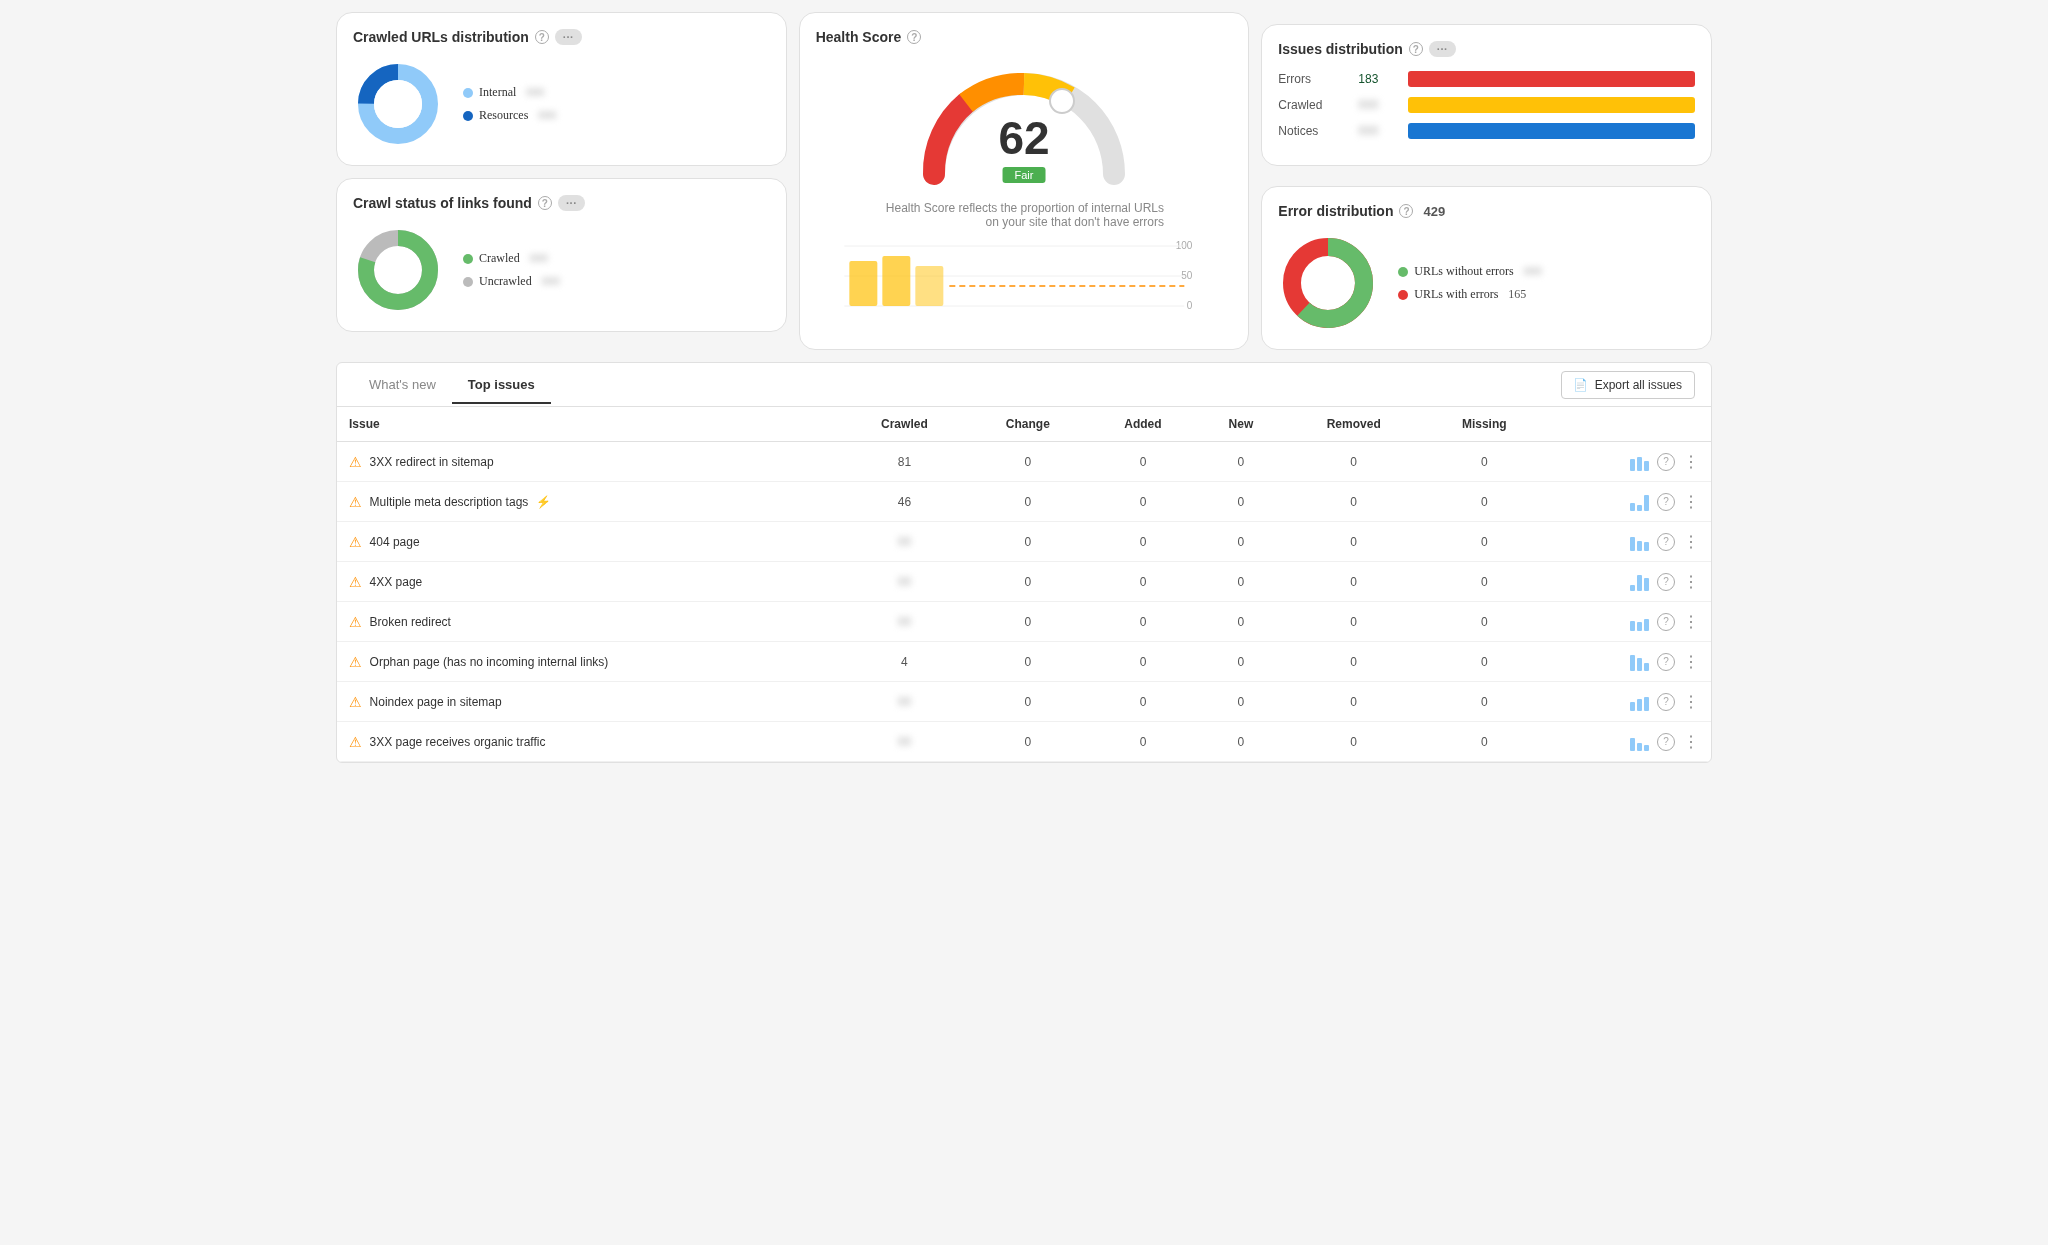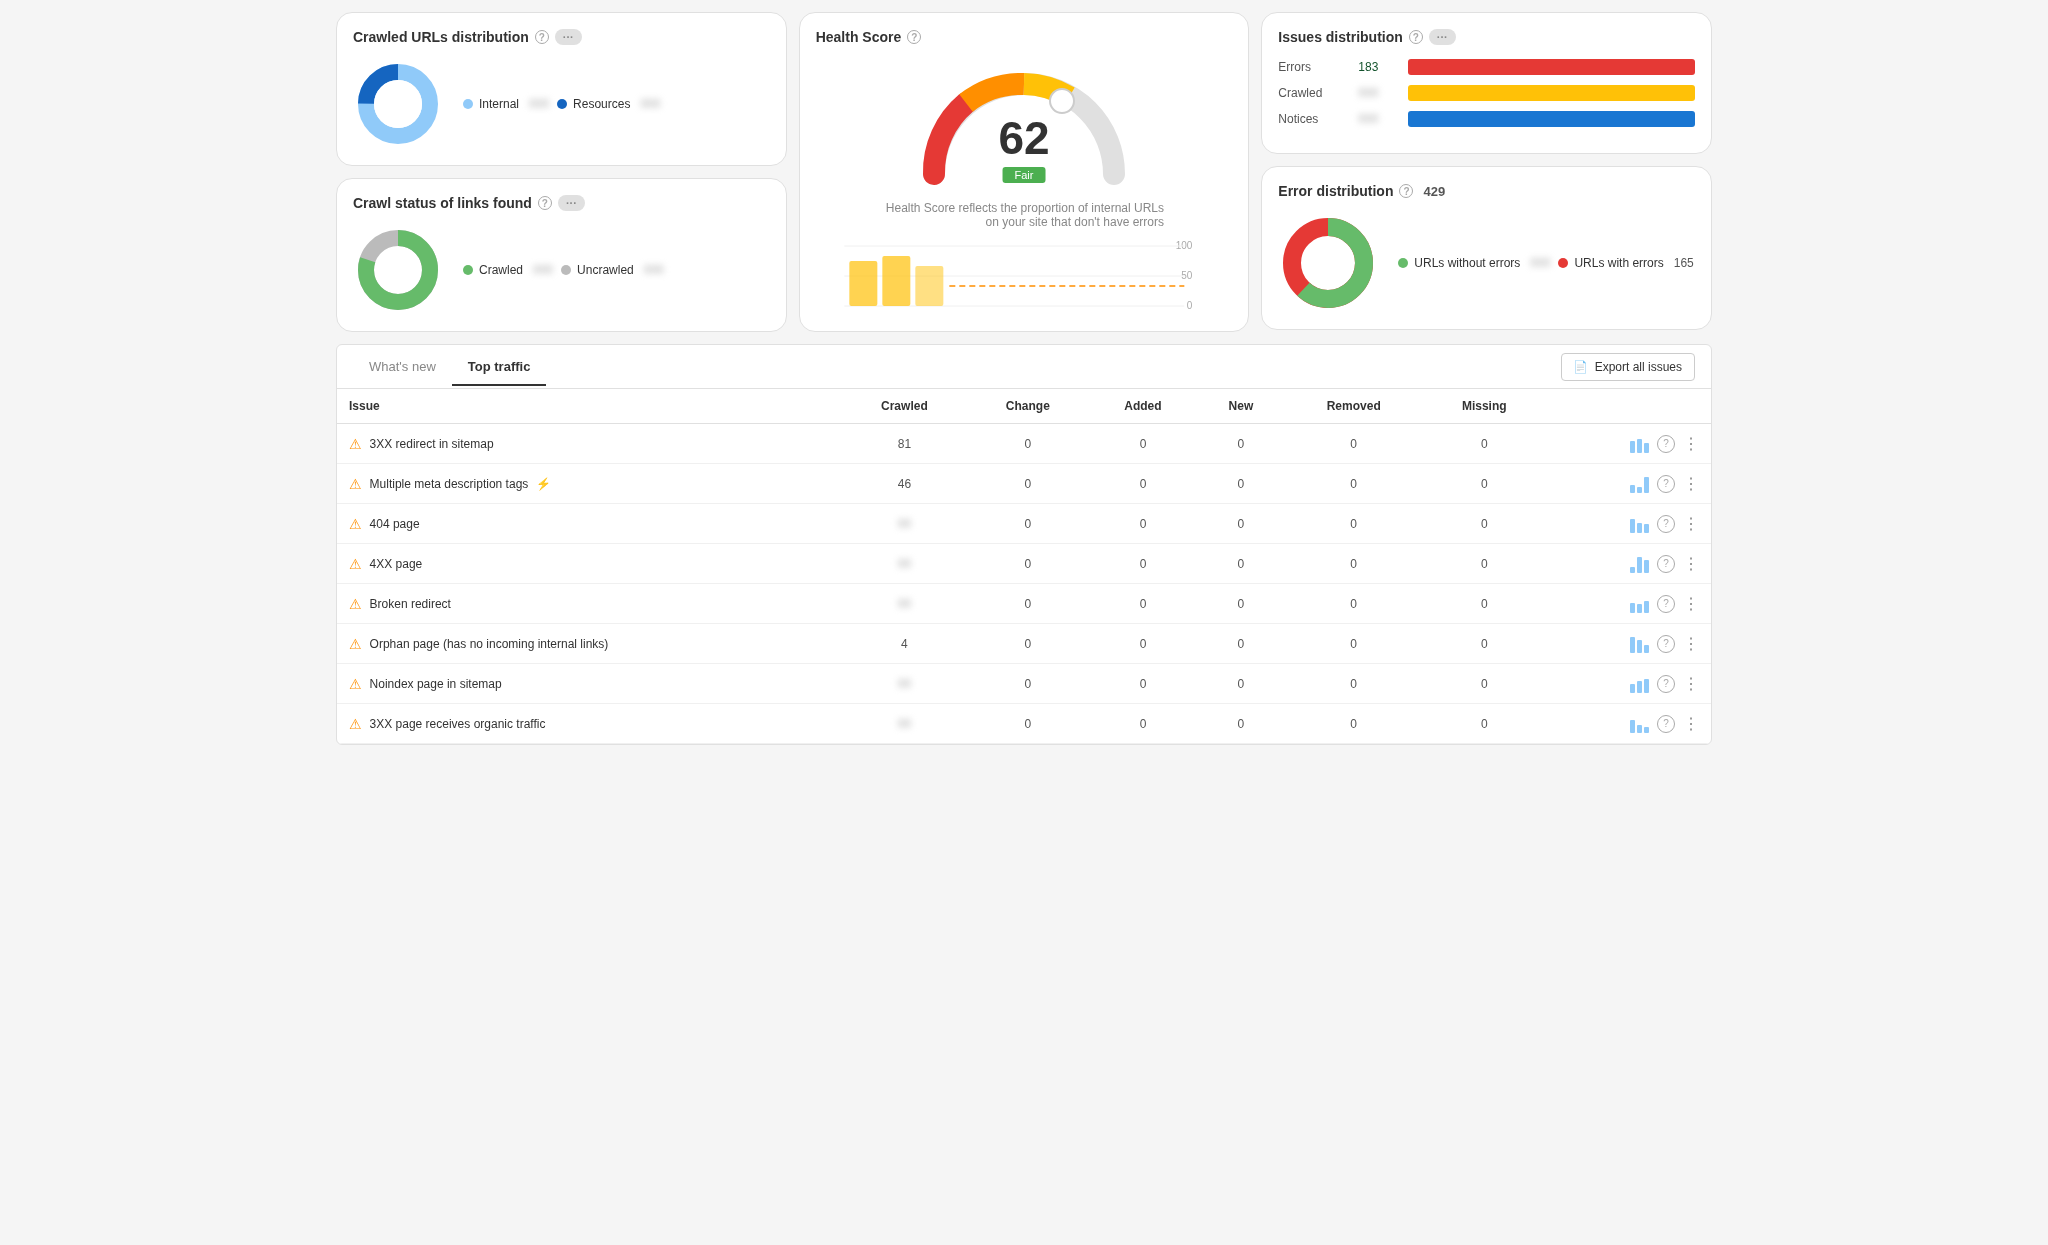--- a/index.html
+++ b/index.html
@@ -53,21 +53,23 @@
     }
 
     
     .donut-section {
       display: flex;
       align-items: center;
       gap: 20px;
     }
     .legend {
       display: flex;
+      flex-direction: column;
       gap: 8px;
+      font-family: Liberation Serif, serif;
     }
     .legend-item {
       display: flex;
       align-items: center;
       gap: 6px;
       font-size: 12px;
     }
     .legend-dot {
       width: 10px; height: 10px; border-radius: 50%;
     }
@@ -124,21 +126,22 @@
       font-size: 12px;
       font-weight: 500;
     }
     .issues-dist-count.red { color: #14532d; }
     .issues-dist-count.gray { color: #aaa; }
 
     
     .right-col {
       display: flex;
       flex-direction: column;
-      gap: 12px;
+      gap: 20px;
+      margin-top: 12px;
     }
     .error-dist-number {
       font-size: 13px;
       font-weight: 600;
       color: #555;
       margin-left: 4px;
     }
 
     
     .bottom-section {
@@ -431,21 +434,21 @@
         </div>
       </div>
 
     </div>
   </div>
 
   <div class="bottom-section">
     <div class="tabs-header">
       <div class="tabs-left">
         <div class="tab">What's new</div>
-        <div class="tab active">Top traffic</div>
+        <div class="tab active">Top issues</div>
       </div>
       <button class="export-btn">
         <span>📄</span>
         <span>Export all issues</span>
       </button>
     </div>
 
     <table class="issues-table">
       <thead>
         <tr>

